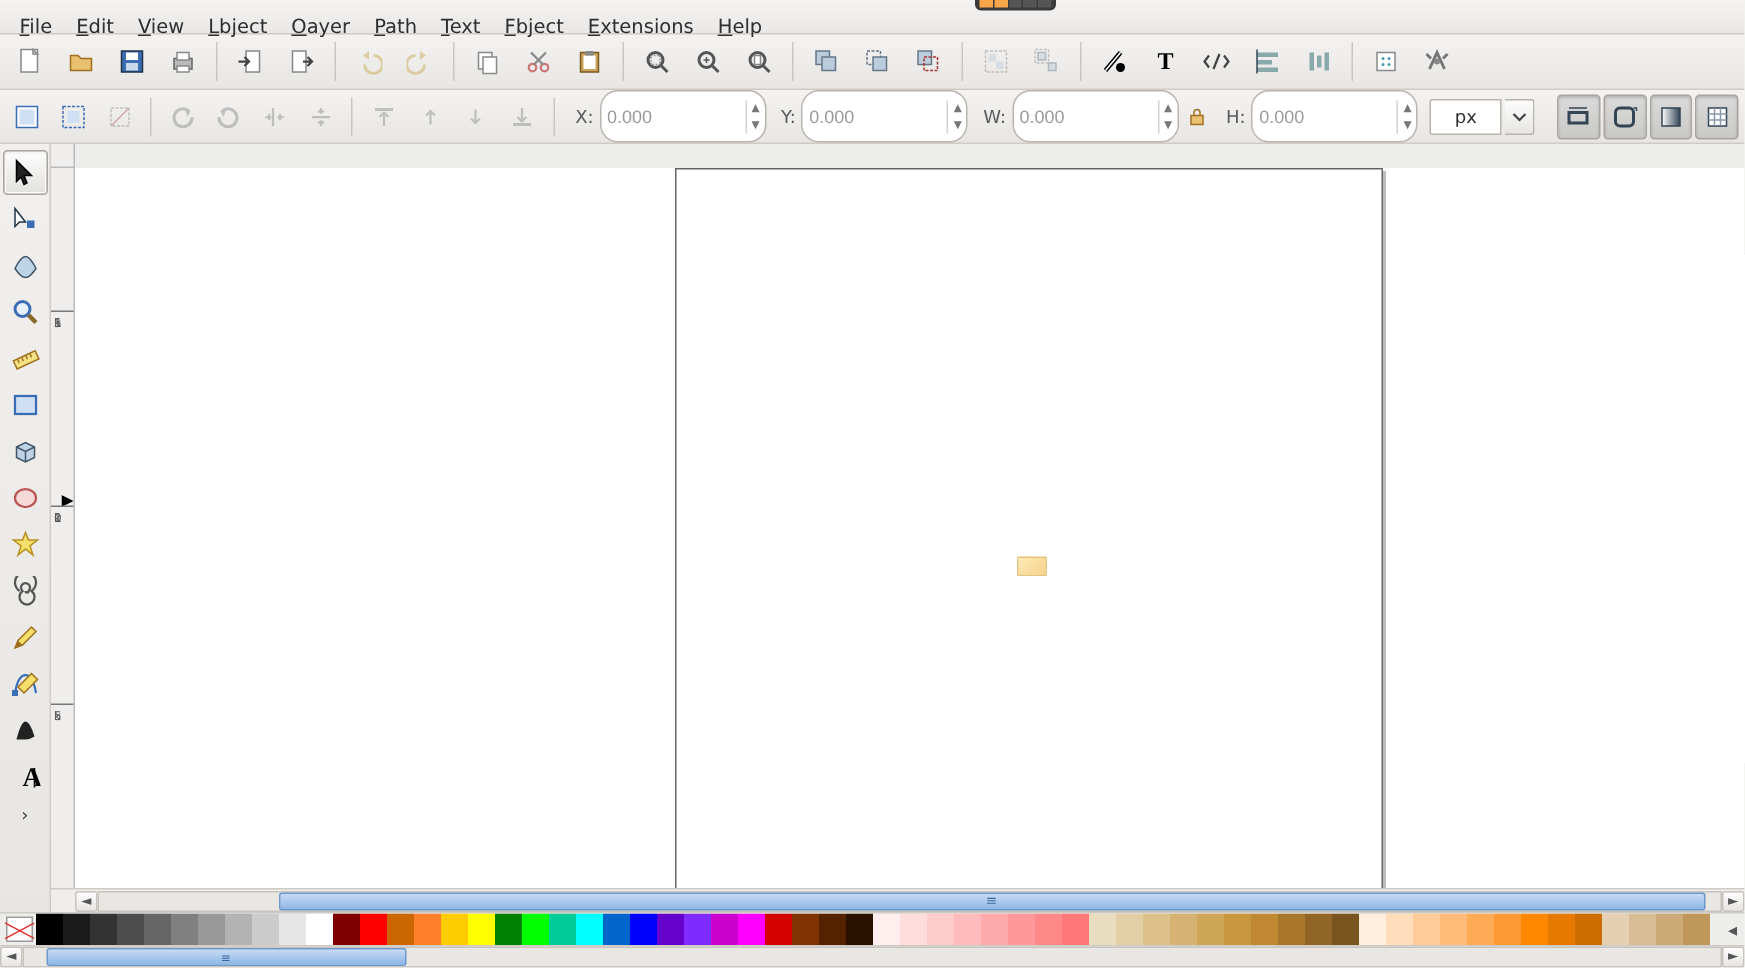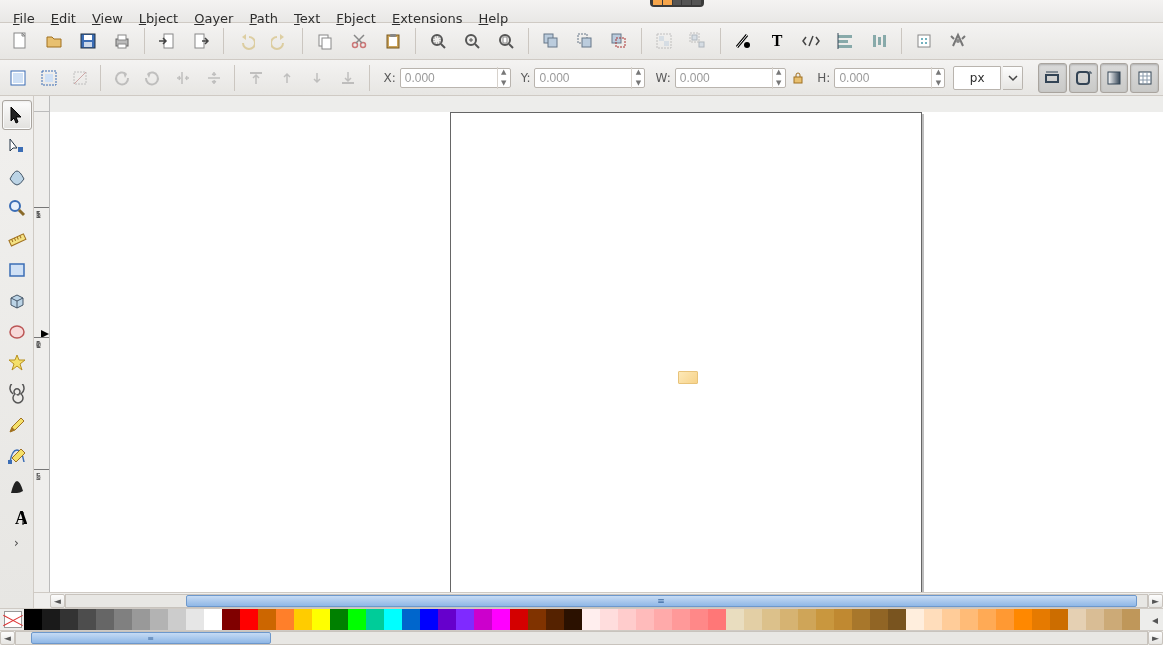--- a/index.html
+++ b/index.html
@@ -16,21 +16,21 @@
   .task-indicator .seg.g { background:#555; }
 
   
   .toolbar { height: 37px; background: linear-gradient(#f4f3f2, #e7e6e3); border-bottom: 1px solid #cfcac4; display: flex; align-items: center; padding: 0 4px; gap: 2px; }
   .toolbar.tool2 { height: 36px; }
   .tb-btn { width: 32px; height: 30px; display: flex; align-items: center; justify-content: center; border: 1px solid transparent; border-radius: 3px; cursor: default; }
   .tb-btn.toggled { background: linear-gradient(#dadada,#c9c9c7); border-color:#a9a49e; box-shadow: inset 0 1px 2px rgba(0,0,0,.2);}
   .tb-btn.disabled, .tb-btn.disabled:hover { opacity: .45; background:transparent; border-color:transparent; cursor:default;}
   .tb-sep { width: 1px; height: 26px; background: #cbc6c0; margin: 0 4px; }
   .tb-label { font-size: 12px; color: #5a5a5a; padding: 0 2px 0 8px; }
-  .tb-spin { display: inline-flex; align-items: center; border: 1px solid #b9b4ae; height: 20px; background: #fff; border-radius: 2px; gap: 48px; }
+  .tb-spin { display: inline-flex; align-items: center; border: 1px solid #b9b4ae; height: 35px; background: #fff; border-radius: 12px; gap: 48px; }
   .tb-spin input { width: 48px; border: none; outline: none; font-size: 12px; padding: 0 4px; color: #9a9a9a; background: transparent; }
   .tb-spin .spin-btns { width: 13px; height: 22px; display:flex; flex-direction:column; border-left:1px solid #d7d2cc;}
   .tb-spin .spin-btns div{ flex:1; display:flex; align-items:center; justify-content:center; font-size:7px; color:#777;}
   .tb-unit { width: 54px; height: 24px; border:1px solid #b9b4ae; background:#fff; display:flex; align-items:center; justify-content:center; font-size:12px; border-radius:2px 0 0 2px;}
   .tb-drop { width: 22px; height: 24px; border:1px solid #b9b4ae; border-left:none; background:linear-gradient(#fdfdfd,#e6e5e2); display:flex; align-items:center; justify-content:center; border-radius:0 2px 2px 0;}
   .tb-lock { width:22px; height:22px; display:flex; align-items:center; justify-content:center;}
   svg { display:block; }
 
   
   .main { flex: 1; display: flex; min-height: 0; }

